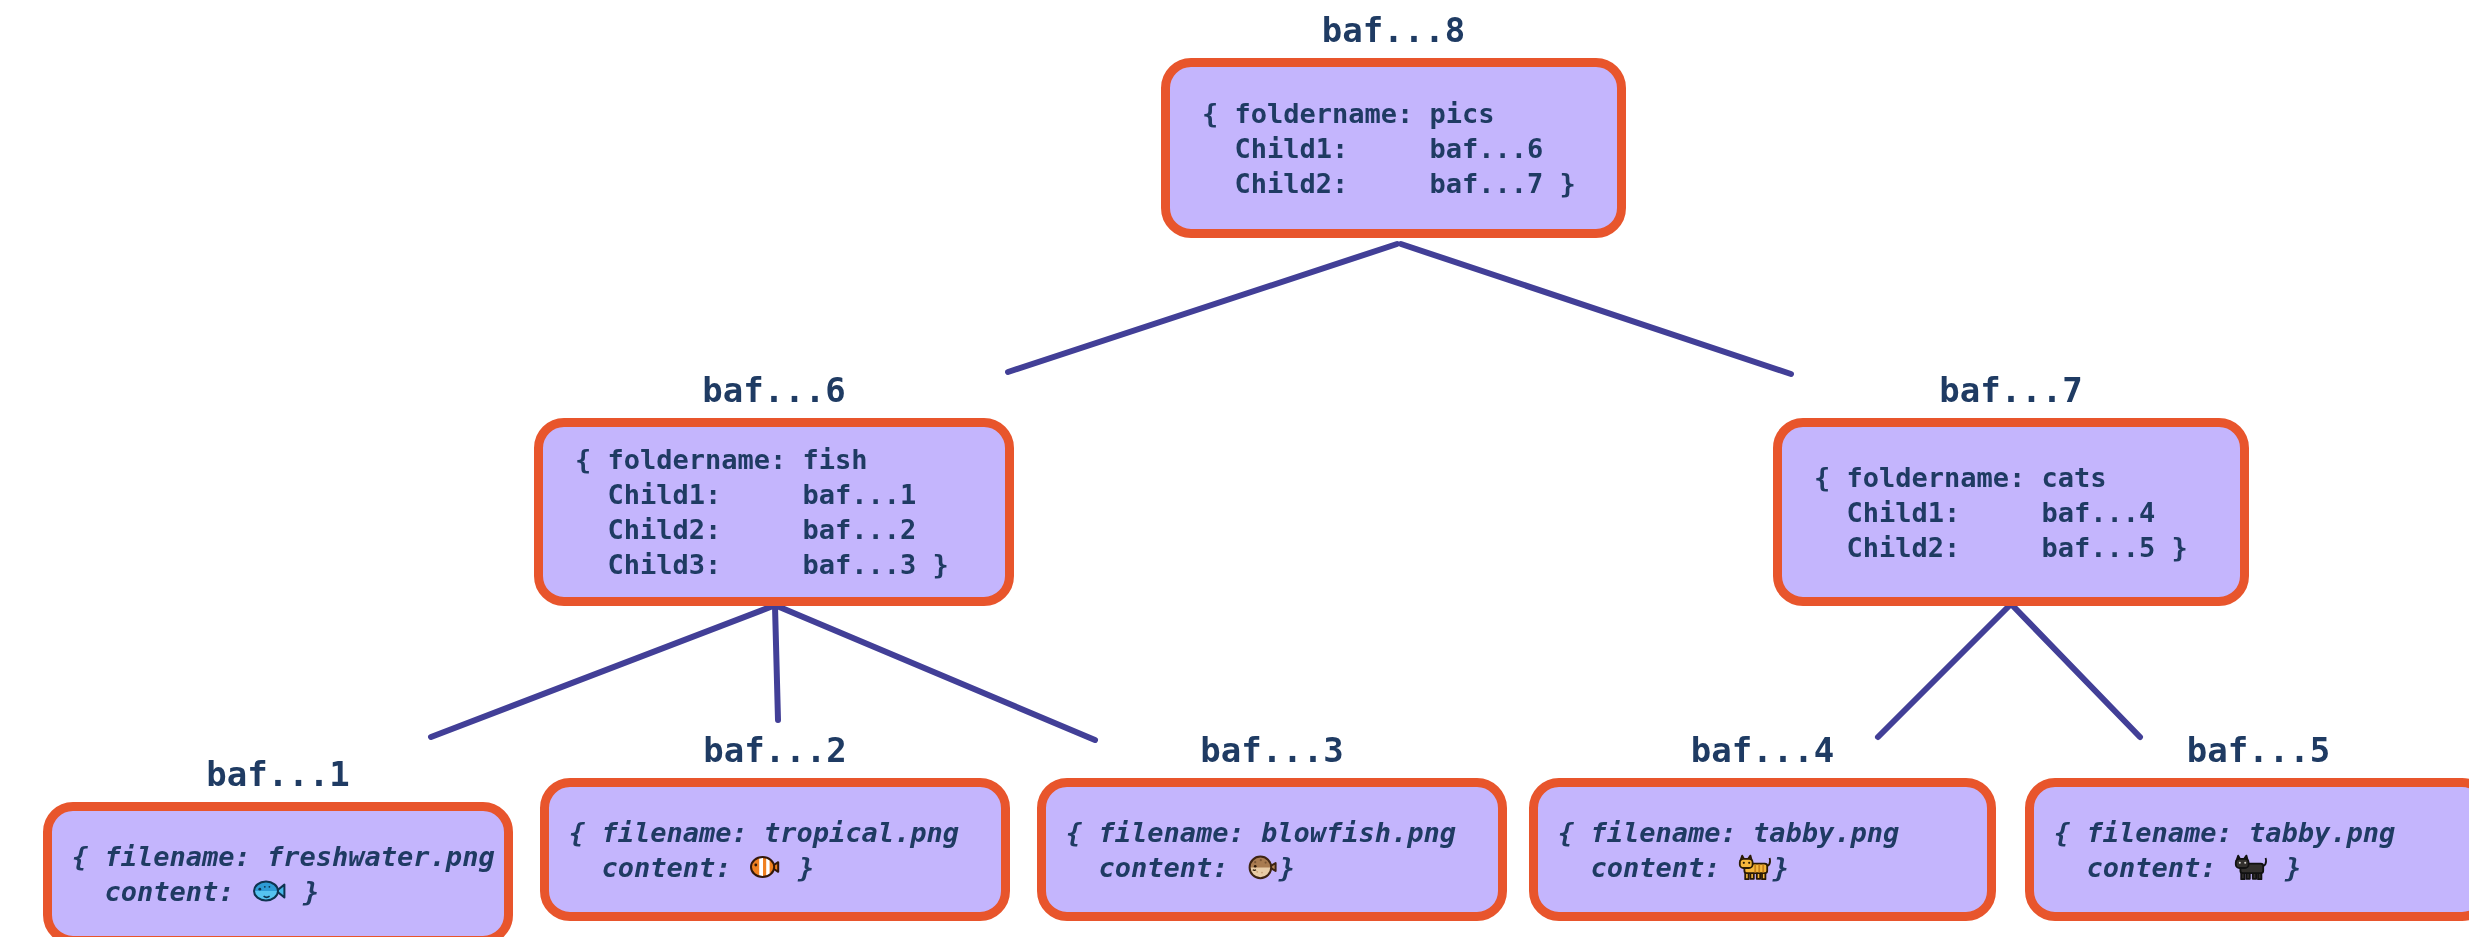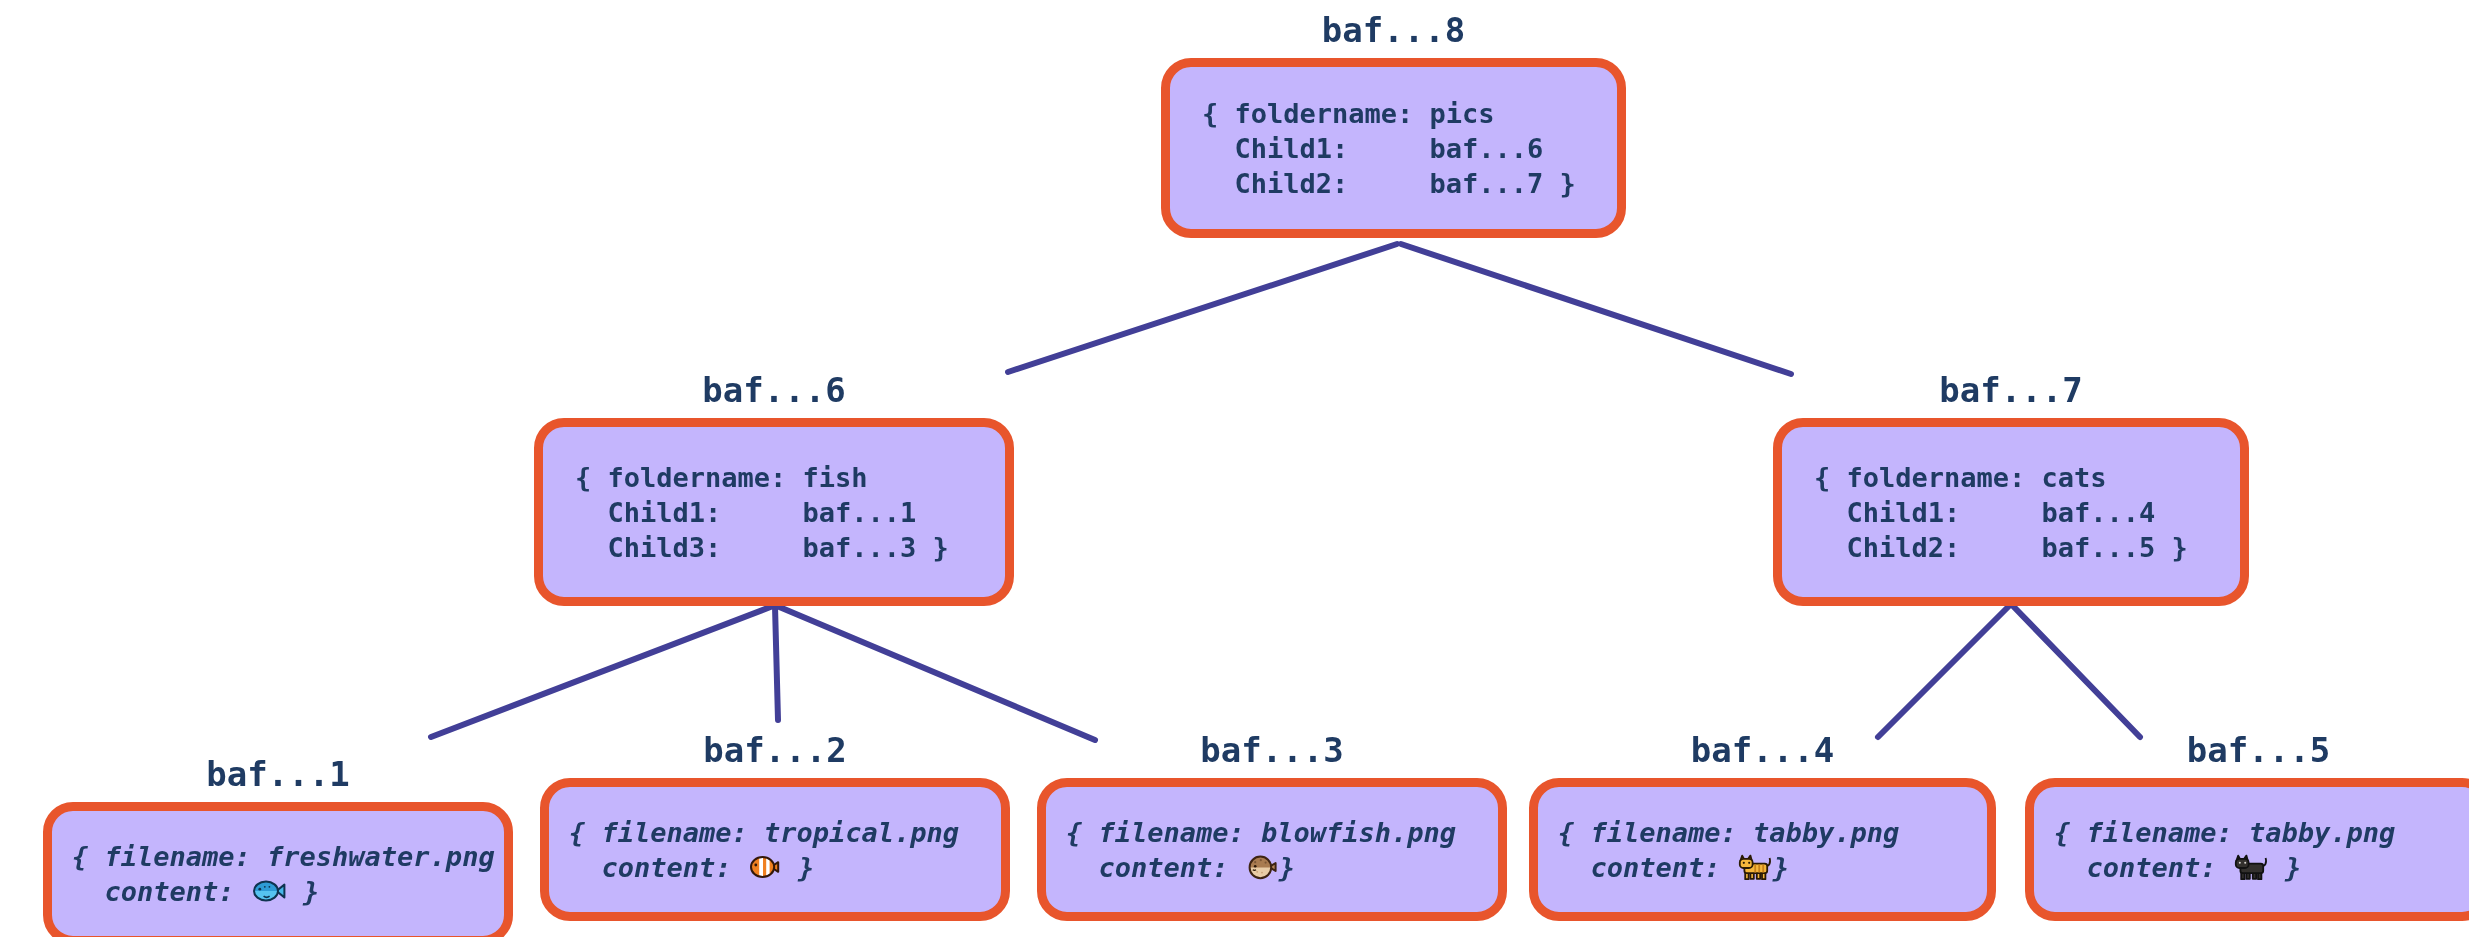--- a/index.html
+++ b/index.html
@@ -59,20 +59,21 @@
       <div class="code-line">  Child1:     baf...6</div>
       <div class="code-line">  Child2:     baf...7 }</div>
     </div>
   </div>
 
   <div class="node folder" style="left:501px;top:362px;width:480px">
     <div class="node-label">baf...6</div>
     <div class="node-box" style="height:188px">
       <div class="code-line">{ foldername: fish</div>
       <div class="code-line">  Child1:     baf...1</div>
+      <div class="code-line">  Child2:     baf...2</div>
       <div class="code-line">  Child3:     baf...3 }</div>
     </div>
   </div>
 
   <div class="node folder" style="left:1740px;top:362px;width:476px">
     <div class="node-label">baf...7</div>
     <div class="node-box" style="height:188px">
       <div class="code-line">{ foldername: cats</div>
       <div class="code-line">  Child1:     baf...4</div>
       <div class="code-line">  Child2:     baf...5 }</div>

